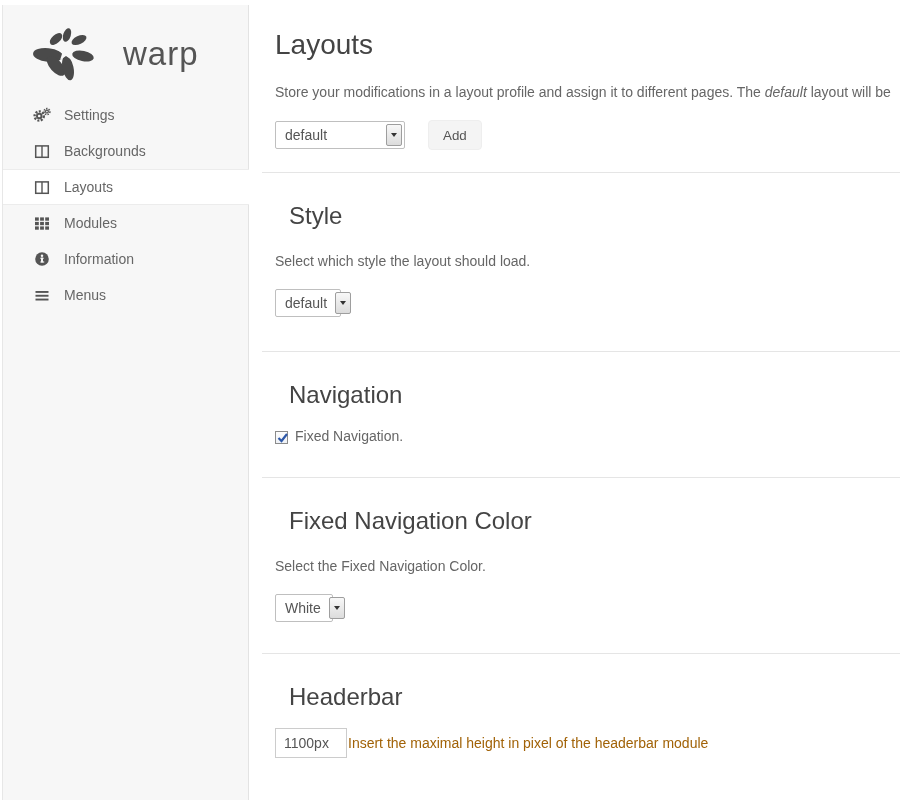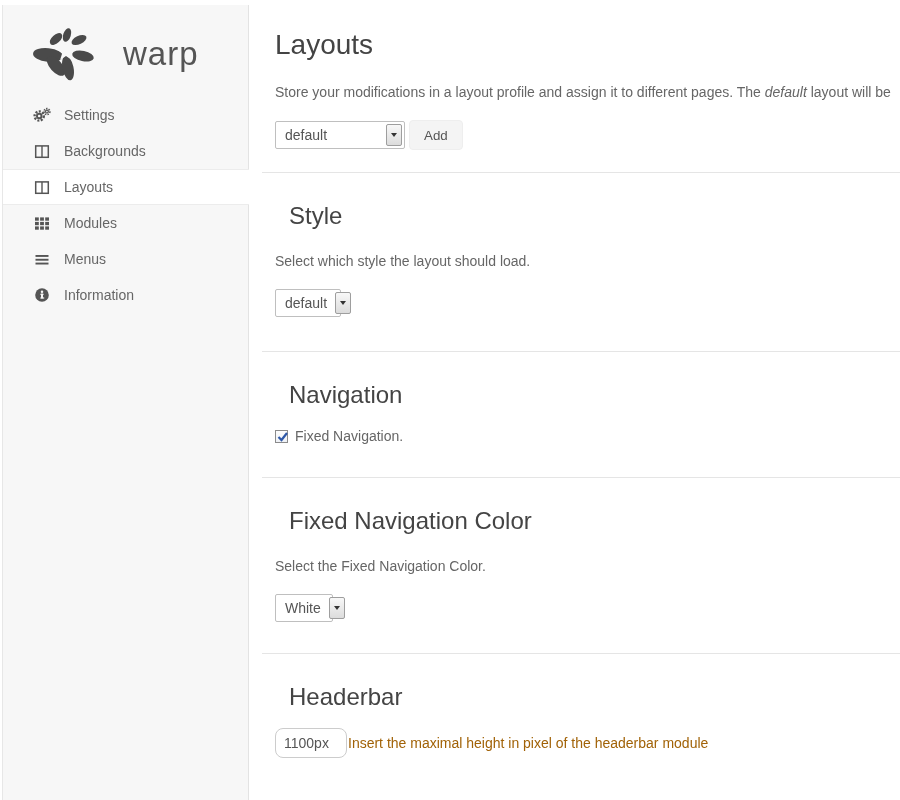--- a/index.html
+++ b/index.html
@@ -131,34 +131,34 @@
     width: 0; height: 0;
     border-left: 3.5px solid transparent;
     border-right: 3.5px solid transparent;
     border-top: 4px solid #333;
   }
   .w130 { width: 130px; }
   .w66  { width: 66px; }
   .w58  { width: 58px; }
   .btn {
     height: 30px;
-    margin-left: 4px;
+    margin-left: 23px;
     padding: 0 14px;
     display: inline-flex;
     align-items: center;
     background: #f4f4f4;
     border: 1px solid #eee;
     border-radius: 4px;
     color: #555;
     cursor: pointer;
   }
   .checkbox-row {
     margin-top: 18px;
     display: flex;
-    align-items: center;
+    align-items: flex-end;
     color: #666;
     cursor: pointer;
   }
   .checkbox {
     width: 13px; height: 13px;
     border: 1px solid #8b8b8b;
     background: linear-gradient(#fdfdfd, #eef1f6);
     margin-right: 7px;
     position: relative;
     flex: none;
@@ -169,21 +169,21 @@
   }
   .input-row {
     margin-top: 16px;
     display: flex;
     align-items: center;
   }
   .input-text {
     width: 72px;
     height: 30px;
     border: 1px solid #ccc;
-    border-radius: 8px;
+    border-radius: 0;
     padding: 0 8px;
     font-family: inherit;
     font-size: 14px;
     color: #555;
     background: #fff;
     outline: none;
   }
   .input-desc {
     margin-left: 1px;
     color: #a16207;
@@ -263,42 +263,42 @@
             <rect x="6.1" y="10.4" width="3.8" height="3.3"></rect>
             <rect x="11.2" y="10.4" width="3.8" height="3.3"></rect>
           </g>
         </svg>
       </span>
       <span>Modules</span>
     </div>
 
     <div class="nav-item">
       <span class="nav-icon">
+        <svg width="16" height="16" viewBox="0 0 16 16">
+          <circle cx="8" cy="8" r="6.8" fill="currentColor"></circle>
+          <circle cx="8" cy="4.7" r="1.25" fill="#f7f7f7"></circle>
+          <rect x="6.4" y="6.7" width="3.2" height="1.2" fill="#f7f7f7"></rect>
+          <rect x="7" y="6.7" width="2" height="4.6" fill="#f7f7f7"></rect>
+          <rect x="6.4" y="10.4" width="3.8" height="1.2" fill="#f7f7f7"></rect>
+        </svg>
+      </span>
+      <span>Information</span>
+    </div>
+
+    <div class="nav-item">
+      <span class="nav-icon">
         <svg width="16" height="15" viewBox="0 0 16 15">
           <g fill="currentColor">
             <rect x="1.5" y="3" width="13" height="1.9"></rect>
             <rect x="1.5" y="6.8" width="13" height="1.9"></rect>
             <rect x="1.5" y="10.6" width="13" height="1.9"></rect>
           </g>
         </svg>
       </span>
       <span>Menus</span>
-    </div>
-
-    <div class="nav-item">
-      <span class="nav-icon">
-        <svg width="16" height="16" viewBox="0 0 16 16">
-          <circle cx="8" cy="8" r="6.8" fill="currentColor"></circle>
-          <circle cx="8" cy="4.7" r="1.25" fill="#f7f7f7"></circle>
-          <rect x="6.4" y="6.7" width="3.2" height="1.2" fill="#f7f7f7"></rect>
-          <rect x="7" y="6.7" width="2" height="4.6" fill="#f7f7f7"></rect>
-          <rect x="6.4" y="10.4" width="3.8" height="1.2" fill="#f7f7f7"></rect>
-        </svg>
-      </span>
-      <span>Information</span>
     </div>
 
   </div>
 </div>
 
 <div class="main">
 
   <h1 class="page-title">Layouts</h1>
   <p class="desc"><span>Store your modifications in a layout profile and assign it to different pages. The </span><em>default</em><span> layout will be</span></p>
   <div class="controls">

